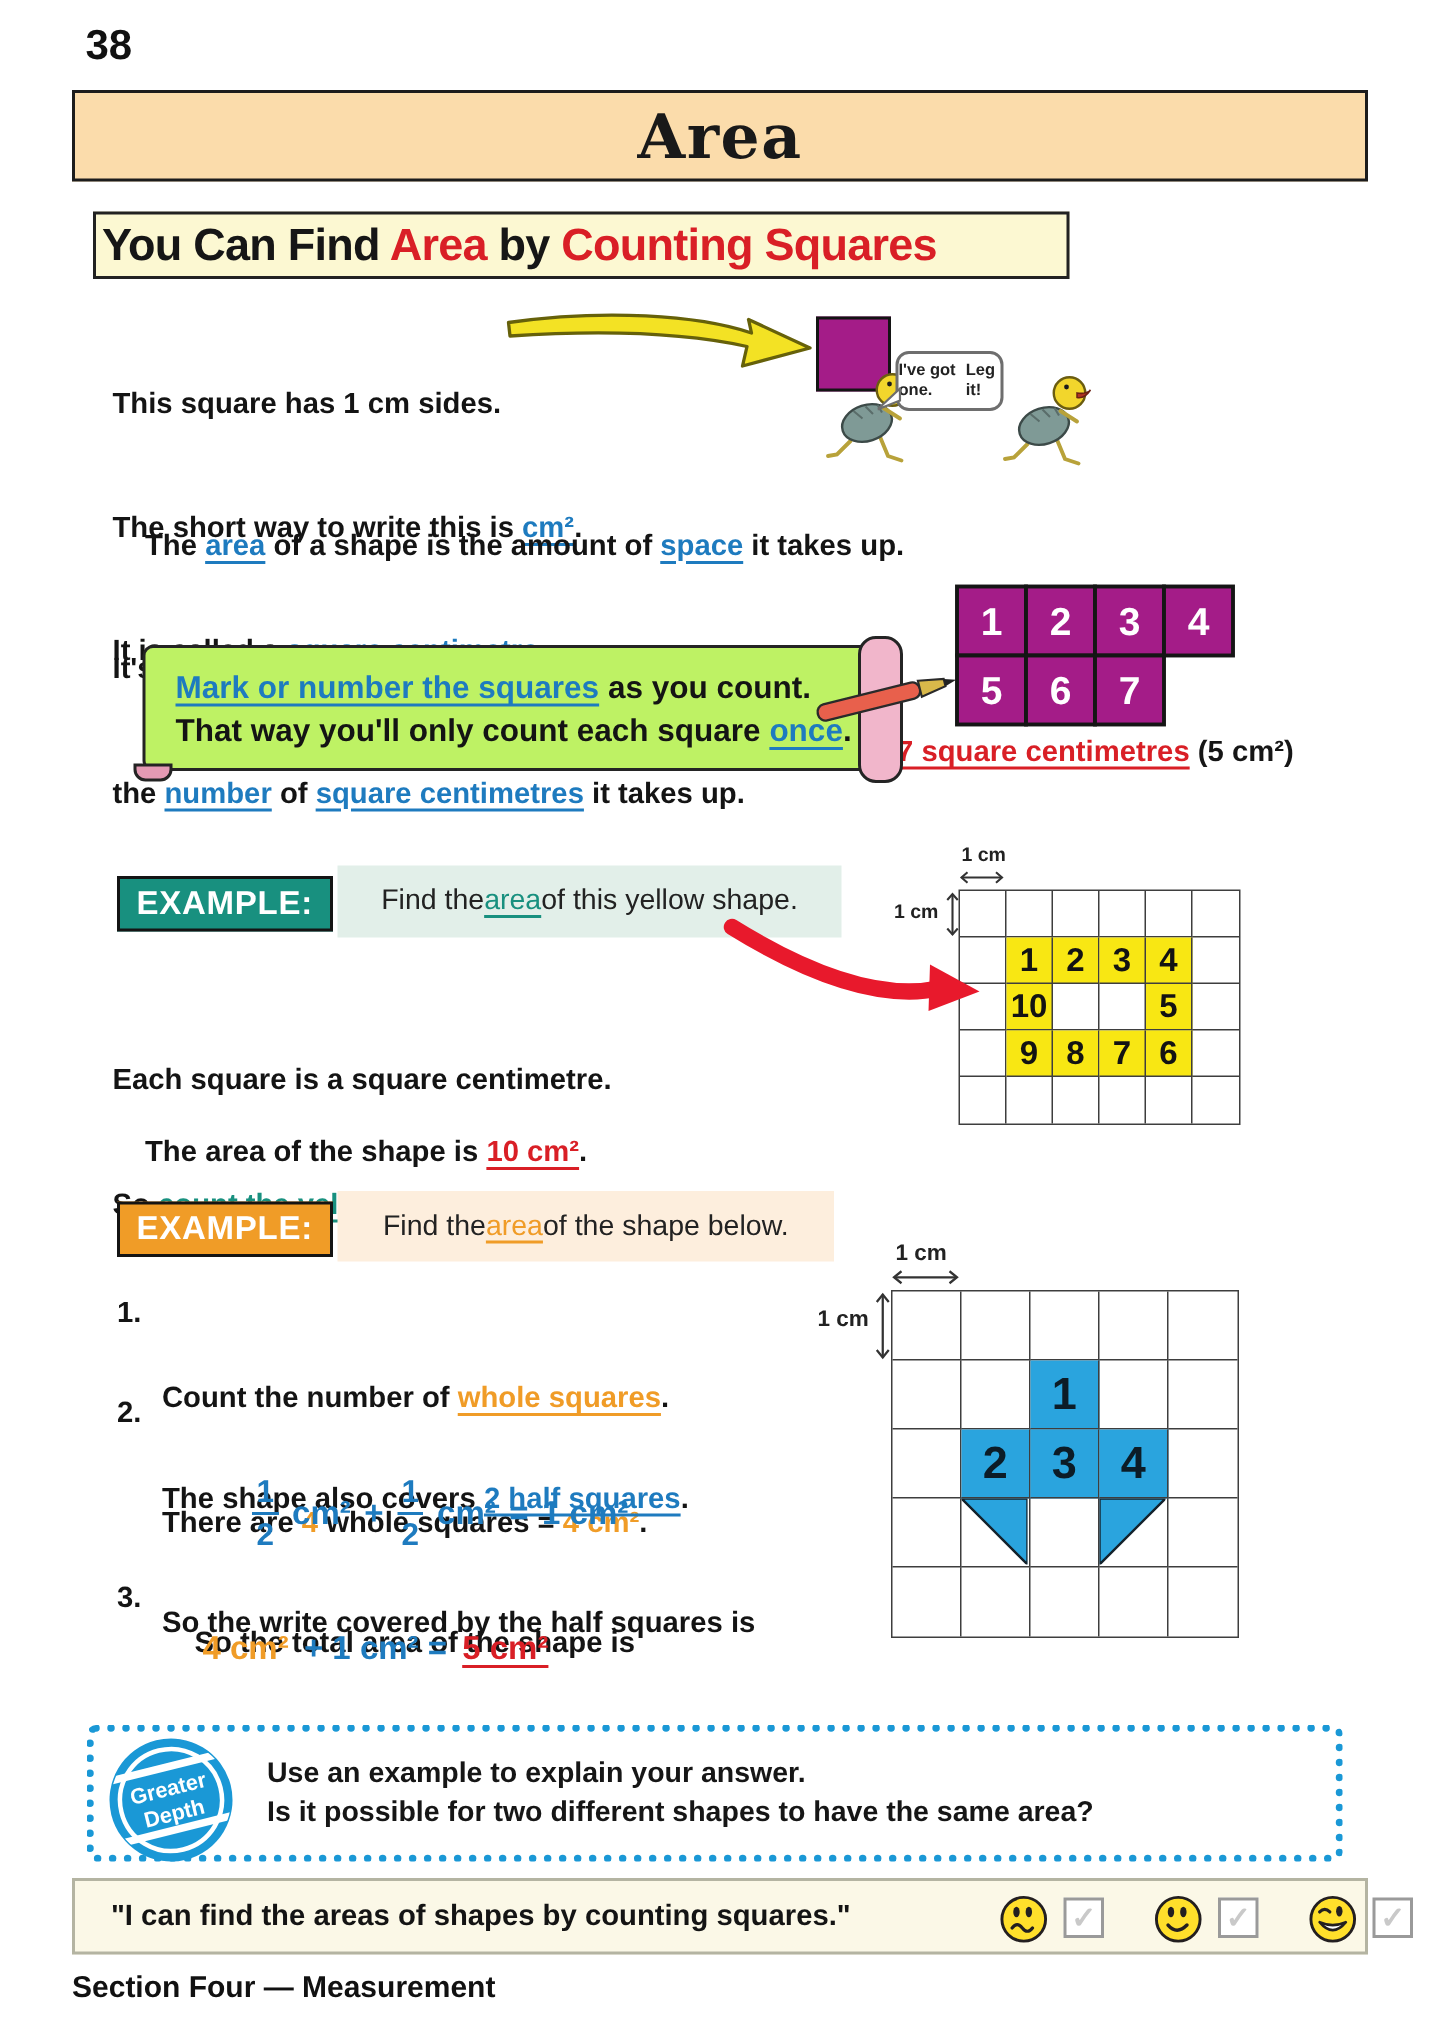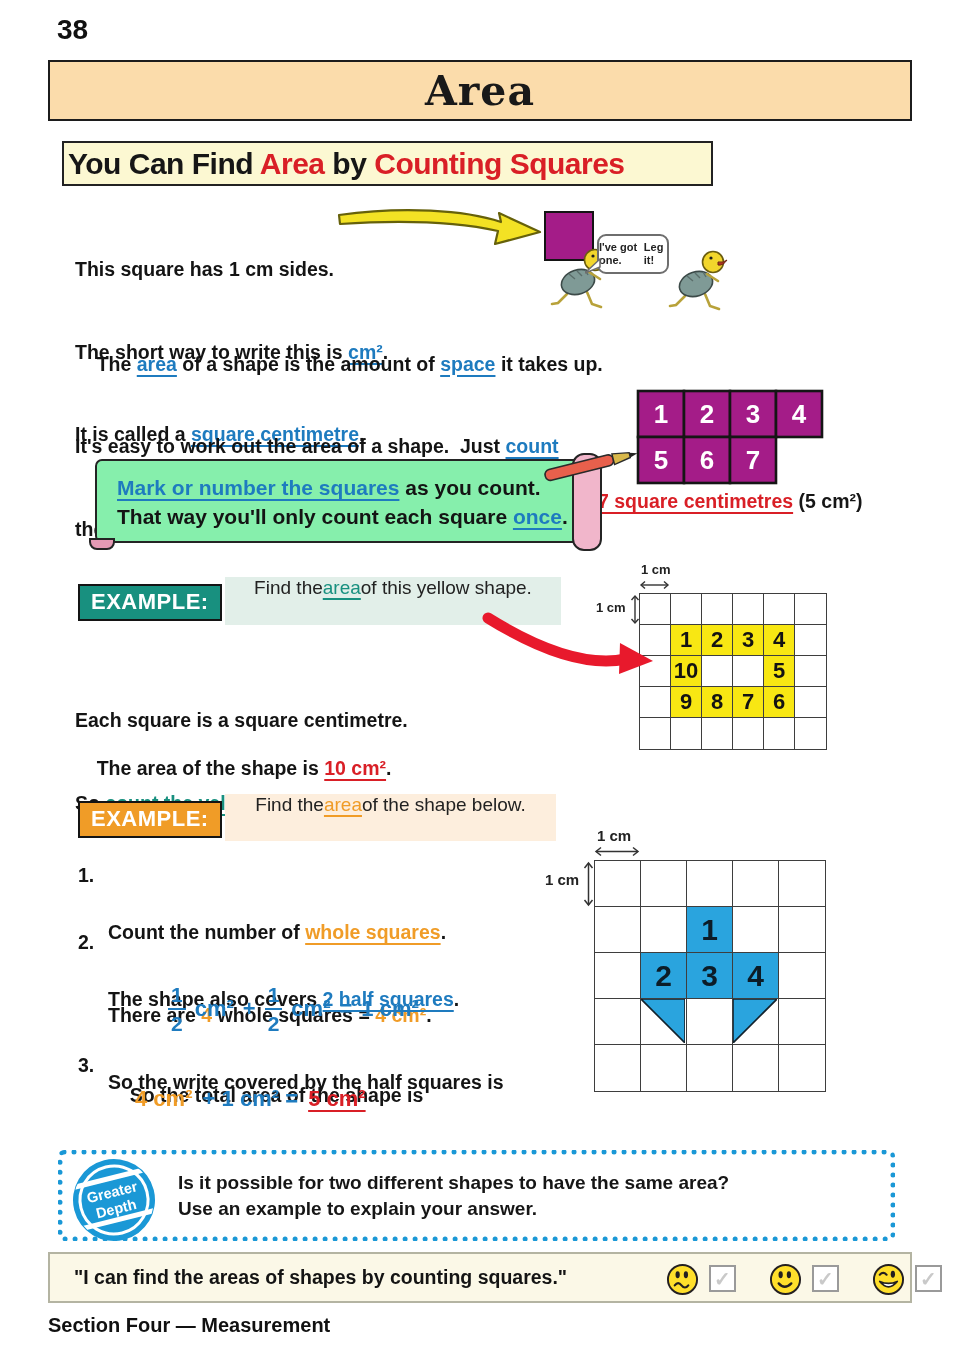--- a/index.html
+++ b/index.html
@@ -24,32 +24,32 @@
   .body-text { font-size:19.5px; font-weight:700; color:#141414; line-height:27.5px; white-space:pre-wrap; }
   .ul { text-decoration:underline; text-decoration-thickness:2px; text-underline-offset:4px; }
 
   .purple-square { left:544px; top:211px; width:50px; height:50px; background:#a41c88; border:2.5px solid #141414; }
 
   .speech-bubble { left:597px; top:234px; width:72px; height:40px; background:#fff; border:2px solid #6e6e6e; border-radius:9px; display:flex; flex-direction:row; align-items:center; justify-content:center; font-size:11px; font-weight:700; line-height:13px; color:#222; z-index:3; }
 
   
   .pgrid { left:636px; top:389px; }
 
-  .pink-banner { left:95px; top:459px; width:492px; height:84px; background:#86efac; border:2.5px solid #242424; border-radius:7px; padding:12px 0 0 20px; z-index:1; }
+  .pink-banner { left:95px; top:430px; width:492px; height:84px; background:#bef264; border:2.5px solid #242424; border-radius:7px; padding:12px 0 0 20px; z-index:1; }
   .pink-banner .roll { position:absolute; right:-17px; top:-8px; width:30px; height:98px; background:#f1b6cb; border:2.5px solid #242424; border-radius:12px; }
   .pink-banner .curl { position:absolute; left:-8px; bottom:-9px; width:26px; height:12px; background:#e49ab4; border:2px solid #242424; border-radius:0 0 8px 8px; }
   .banner-text { position:relative; font-size:21px; font-weight:700; line-height:29px; color:#141414; z-index:2; white-space:pre; }
 
   .seven-line { left:598px; top:490px; font-size:19.5px; font-weight:700; }
 
   .example-label { border:2.5px solid #141414; color:#fff; font-weight:700; font-size:22px; padding:3px 11px 4px; letter-spacing:0.5px; }
   .ex1-label { left:78px; top:584px; background:#18907f; }
   .ex2-label { left:78px; top:801px; background:#f09c27; }
 
-  .prompt-box { display:flex; align-items:flex-start; justify-content:center; font-size:19px; font-weight:400; color:#222; }
+  .prompt-box { display:flex; align-items:center; justify-content:center; font-size:19px; font-weight:400; color:#222; }
   .ex1-prompt { left:225px; top:577px; width:336px; height:48px; background:#e2efe9; }
   .ex2-prompt { left:225px; top:794px; width:331px; height:47px; background:#fdeedd; }
 
   
   .ygrid { left:639px; top:593px; display:grid; grid-template-columns:repeat(6,31px); grid-template-rows:repeat(5,31px); border:1.5px solid #3e3e3e; }
   .ygrid > div { border-right:1.5px solid #3e3e3e; border-bottom:1.5px solid #3e3e3e; display:flex; align-items:center; justify-content:center; }
   .ygrid > div:nth-child(6n) { border-right:none; }
   .ygrid > div:nth-child(n+25) { border-bottom:none; }
   .yc { background:#f8e713; font-size:22px; font-weight:700; color:#131313; }
 
@@ -356,22 +356,22 @@
       <circle cx="44" cy="44" r="34" fill="none" stroke="#ffffff" stroke-width="3"></circle>
       <g clip-path="url(#gdclip)">
         <line x1="2" y1="22" x2="86" y2="22" stroke="#ffffff" stroke-width="5"></line>
         <line x1="2" y1="64" x2="86" y2="64" stroke="#ffffff" stroke-width="5"></line>
       </g>
       <text x="44" y="41" text-anchor="middle" fill="#ffffff" font-size="14.5" font-weight="bold" font-family="Liberation Sans, sans-serif">Greater</text>
       <text x="44" y="58" text-anchor="middle" fill="#ffffff" font-size="14.5" font-weight="bold" font-family="Liberation Sans, sans-serif">Depth</text>
     </g>
   </svg>
   <div class="abs gd-text">
+    <div><span>Use an example to explain your answer.</span></div>
     <div><span>Is it possible for two different shapes to have the same area?</span></div>
-    <div><span>Use an example to explain your answer.</span></div>
   </div>
 
   <div class="abs bottom-bar">
     <div class="statement">"I can find the areas of shapes by counting squares."</div>
 
     <svg class="abs" style="left:616px; top:9px;" width="33" height="33" viewBox="-17 -17 34 34">
       <circle r="15" fill="#ffdf2b" stroke="#231f20" stroke-width="2"></circle>
       <ellipse cx="-5" cy="-5" rx="2.2" ry="3.6" fill="#231f20"></ellipse>
       <ellipse cx="3.5" cy="-5" rx="2.2" ry="3.6" fill="#231f20"></ellipse>
       <path d="M-8,6 q3.5,-4.5 7,0 q3.5,4.5 7,0" fill="none" stroke="#231f20" stroke-width="2.2" stroke-linecap="round"></path>

